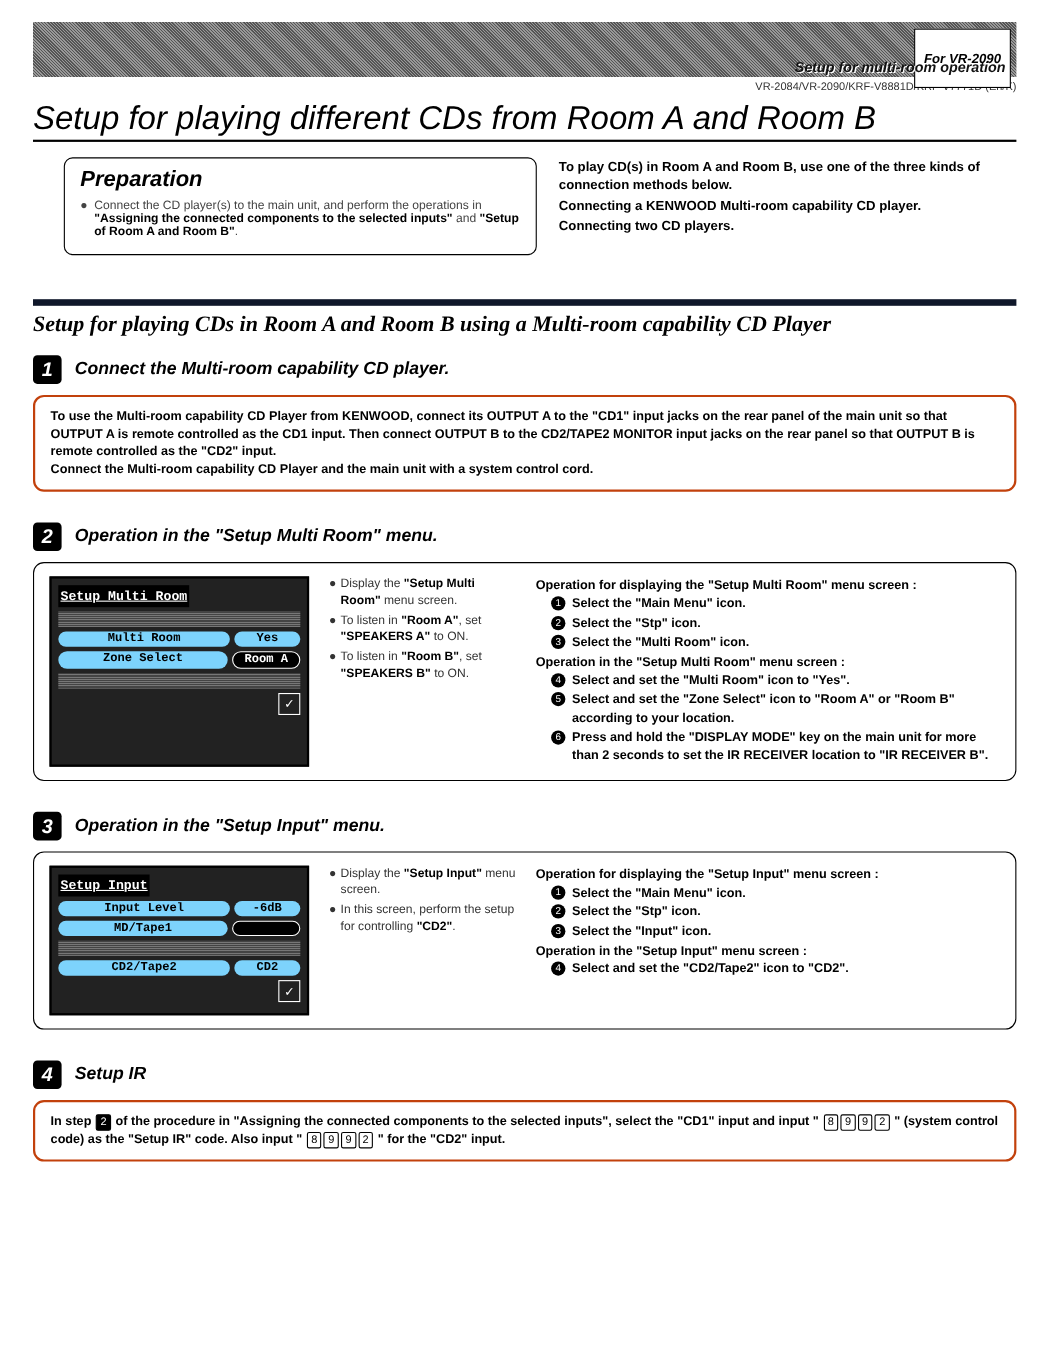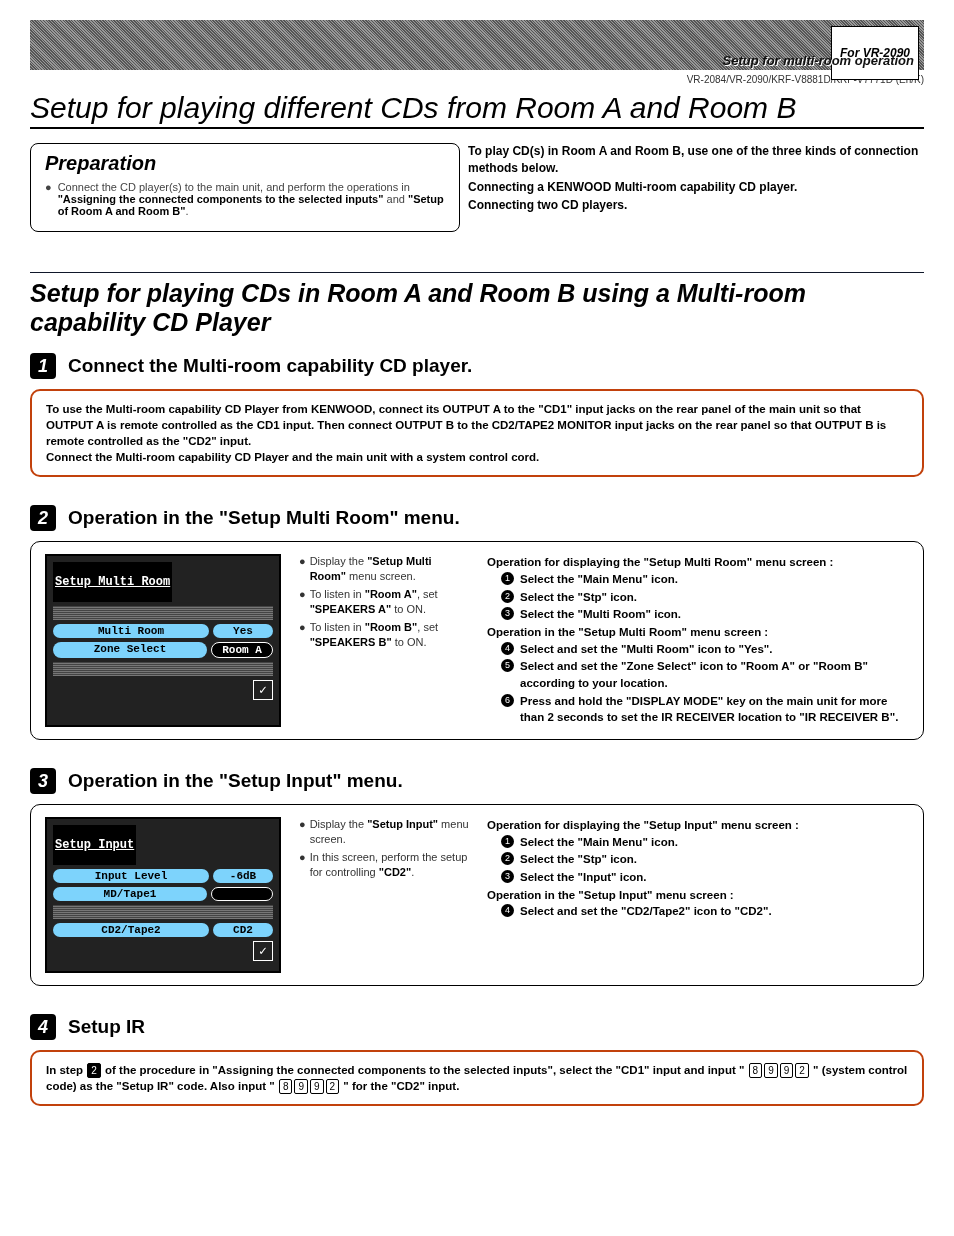--- a/index.html
+++ b/index.html
@@ -50,22 +50,23 @@
   h1.main-title {
     font-size: 30px;
     font-style: italic;
     font-weight: normal;
     margin: 0 0 14px 0;
     border-bottom: 2px solid #000;
     padding-bottom: 2px;
   }
   .two-col {
     display: flex;
-    gap: 8px;
+    gap: 20px;
     margin-bottom: 40px;
+    margin-left: 28px;
   }
   .prep-box {
     flex: 0 0 400px;
     border: 1px solid #000;
     border-radius: 8px;
     padding: 8px 14px 14px 14px;
     font-size: 12px;
   }
   .prep-box h2 {
     font-size: 20px;
@@ -82,26 +83,27 @@
   .prep-box .bullet .dot { flex:0 0 auto; }
   .prep-box .bullet b { color:#000; }
   .right-intro {
     flex: 1;
     font-size: 12px;
     font-weight: bold;
     line-height: 1.4;
   }
   .right-intro .line { margin-bottom: 2px; }
   h2.sub-title {
-    font-size: 25px;
-    font-style: italic;
-    font-weight: bold;
-    border-top: 1px solid #0f172a;
+    font-size: 20px;
+    font-style: italic;
+    font-weight: bold;
+    border-top: 6px solid #0f172a;
     padding-top: 6px;
     margin: 40px 0 16px 0;
+    font-family: Liberation Serif, serif;
   }
   .step-row {
     display: flex;
     align-items: center;
     gap: 12px;
     margin-bottom: 10px;
   }
   .step-num {
     width: 26px;
     height: 26px;
@@ -109,21 +111,22 @@
     color: #fff;
     font-weight: bold;
     font-style: italic;
     font-size: 18px;
     display: flex;
     align-items: center;
     justify-content: center;
     border-radius: 4px;
   }
   .step-title {
-    font-size: 19px;
+    font-size: 16px;
+    font-style: italic;
     font-weight: bold;
   }
   .info-box {
     border: 2px solid #c2410c;
     border-radius: 10px;
     padding: 10px 14px;
     font-size: 11.5px;
     line-height: 1.4;
     margin-bottom: 28px;
   }
@@ -144,21 +147,21 @@
     color: #fff;
     font-family: "Courier New", monospace;
     font-size: 12px;
     padding: 6px 6px;
   }
   .screen .screen-title {
     background:#000;
     color:#fff;
     text-decoration: underline;
     font-weight:bold;
-    padding:13px 2px;
+    padding:3px 2px;
     margin-bottom:4px;
     display:inline-block;
   }
   .screen .haze {
     height:14px;
     background:repeating-linear-gradient(0deg,#777,#777 1px,#444 1px,#444 2px);
     margin-bottom:4px;
   }
   .screen-row {
     display:flex;

